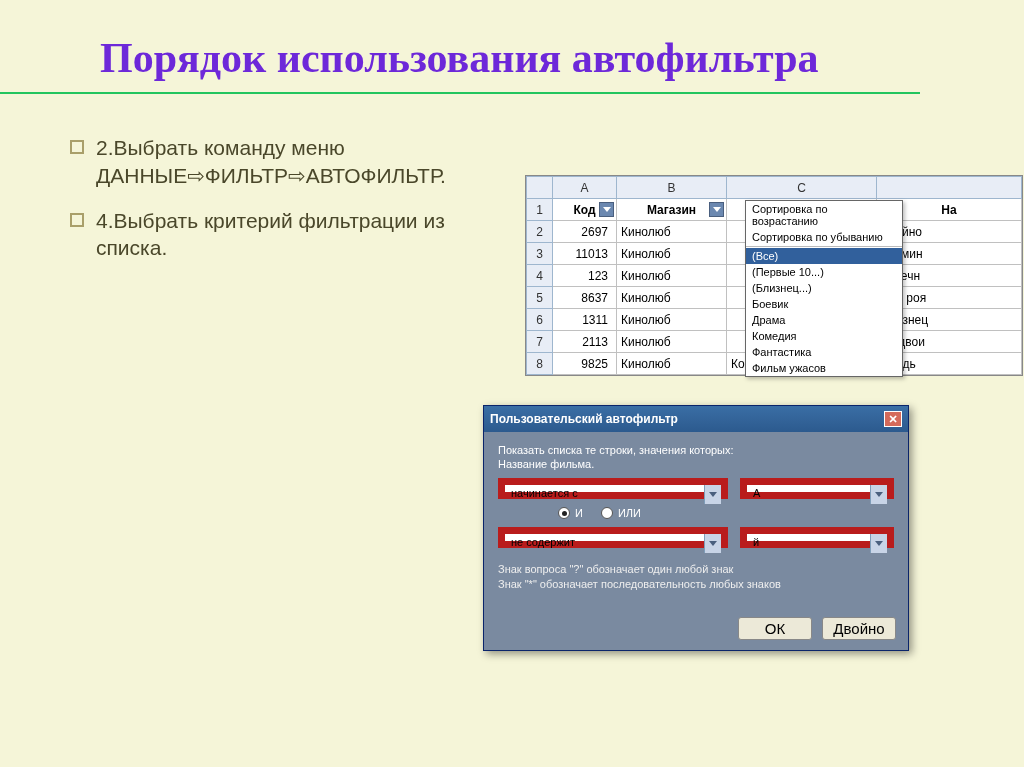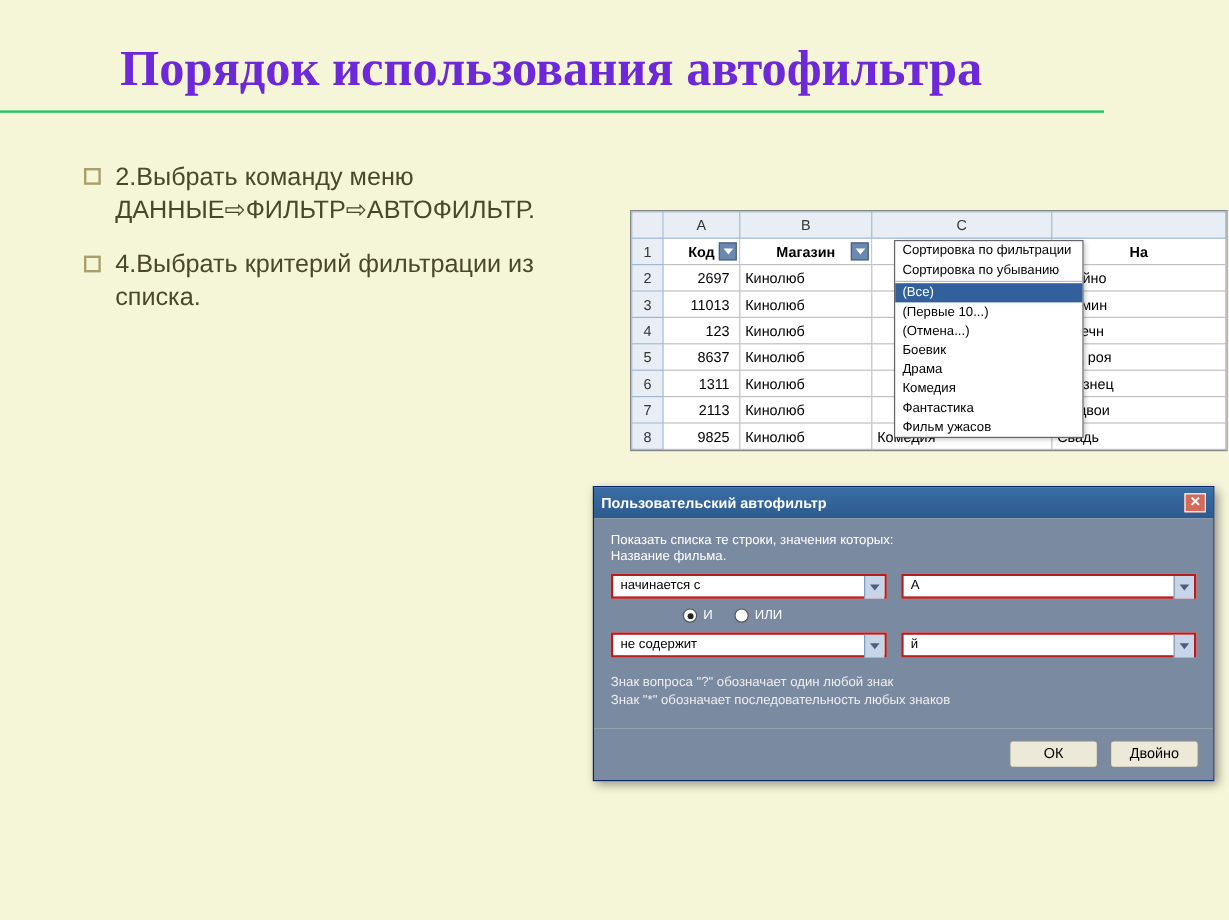--- a/index.html
+++ b/index.html
@@ -117,22 +117,22 @@
   .dd-menu div {
     padding: 2px 6px;
     cursor: pointer;
   }
   .dd-menu .sep { border-top: 1px solid #bbb; margin: 1px 0; padding: 0; }
   .dd-menu .sel { background: #31609c; color: #fff; }
   
   .dialog {
     position: absolute;
     top: 405px;
-    left: 494px;
-    width: 518px;
+    left: 483px;
+    width: 426px;
     background: #ece9d8;
     border: 1px solid #0a246a;
     font-size: 11px;
     box-shadow: 3px 3px 8px rgba(0,0,0,.4);
     z-index: 10;
   }
   .dialog .titlebar {
     background: linear-gradient(#3a6ea5, #2c5a8e);
     color: #fff;
     font-weight: bold;
@@ -159,21 +159,21 @@
   }
   .dialog .content .lead { margin-bottom: 2px; }
   .dialog .row {
     display: flex;
     gap: 12px;
     margin: 8px 0;
   }
   .combo {
     position: relative;
     background: #fff;
-    border: 2px solid #b91c1c;
+    border: 7px solid #b91c1c;
     height: 21px;
     color: #000;
     padding: 2px 20px 2px 6px;
     flex: 1;
   }
   .combo .cb-btn {
     position: absolute; right: 0; top: 0;
     width: 17px; height: 19px;
     background: #c8d4e7;
     border-left: 1px solid #7f9db9;
@@ -214,21 +214,21 @@
     display: flex; justify-content: flex-end; gap: 10px;
     padding: 10px 12px;
     background: #7a8aa0;
   }
   .btn {
     min-width: 74px;
     height: 23px;
     background: #ece9d8;
     border: 1px solid #888;
     border-radius: 3px;
-    font-size: 12px;
+    font-size: 15px;
     cursor: pointer;
     color: #000;
   }
 </style>
 </head>
 <body>
 
 <h1 class="slide-title">Порядок использования автофильтра</h1>
 
 <div class="body-area">
@@ -308,26 +308,26 @@
           <td class="num">9825</td>
           <td>Кинолюб</td>
           <td>Комедия</td>
           <td>Свадь</td>
         </tr>
   </tbody>
     </table>
 </div>
 
 <div class="dd-menu">
-  <div>Сортировка по фильтрации</div>
+  <div>Сортировка по возрастанию</div>
   <div>Сортировка по убыванию</div>
   <div class="sep"></div>
   <div class="sel">(Все)</div>
   <div>(Первые 10...)</div>
-  <div>(Отмена...)</div>
+  <div>(Близнец...)</div>
   <div>Боевик</div>
   <div>Драма</div>
   <div>Комедия</div>
   <div>Фантастика</div>
   <div>Фильм ужасов</div>
 </div>
 
 <div class="dialog">
   <div class="titlebar">
     <span>Пользовательский автофильтр</span>

